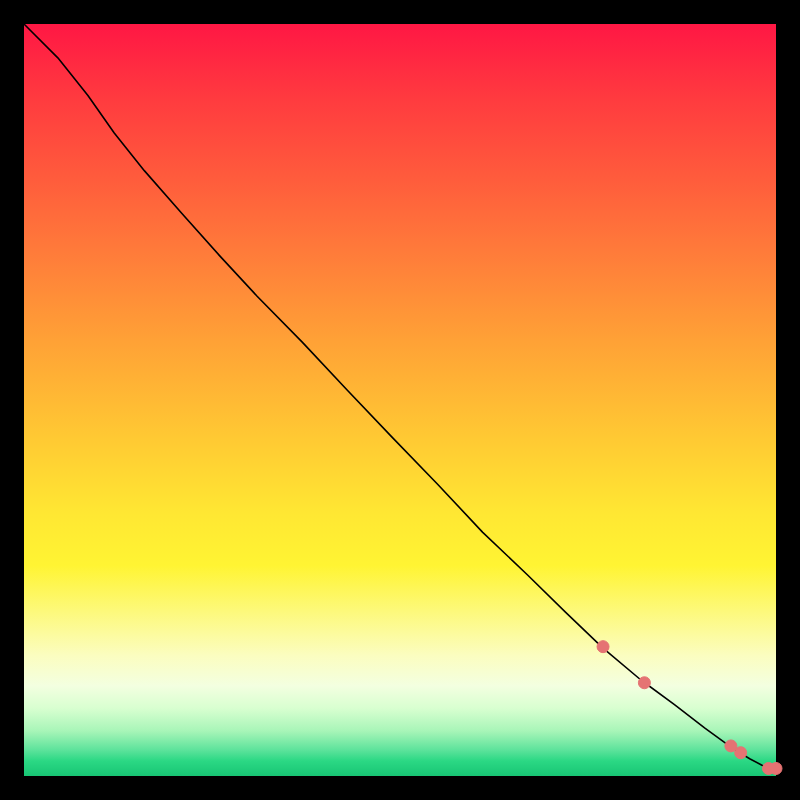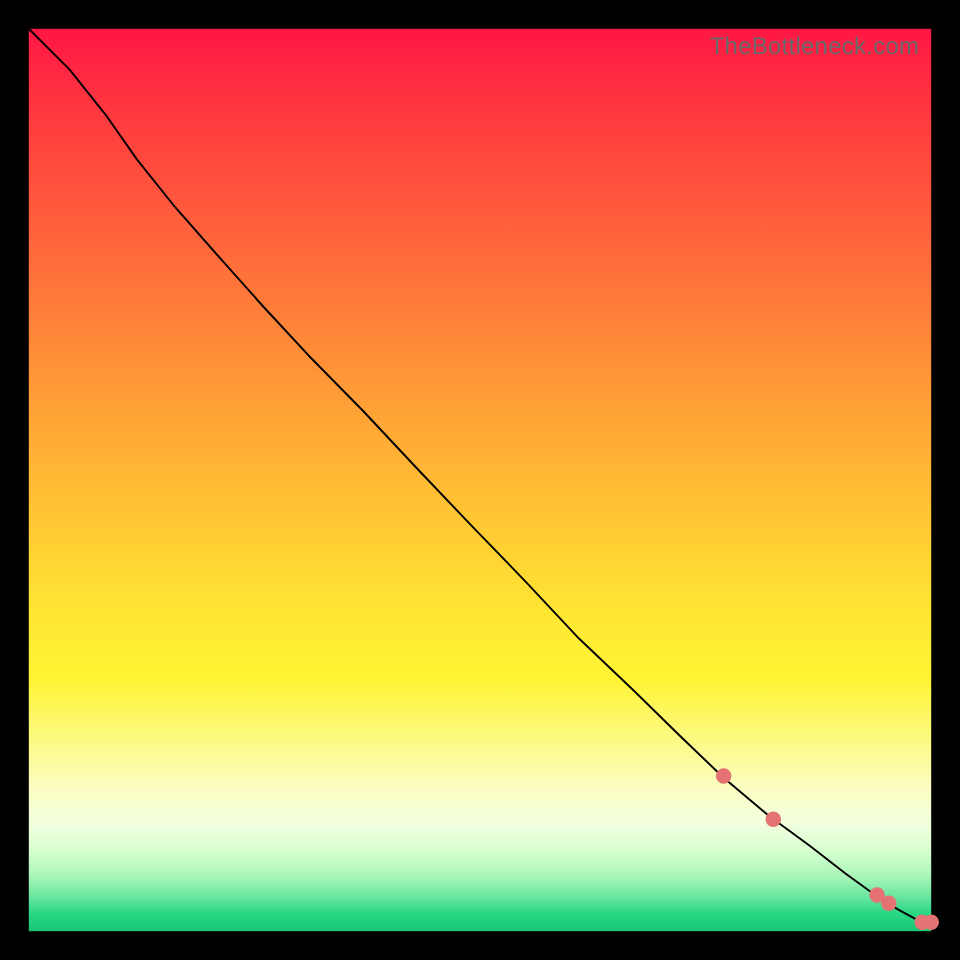--- a/index.html
+++ b/index.html
@@ -81,21 +81,20 @@
     stroke-width: 0;
   }
 </style>
 </head>
 <body>
 
 <div class="stage">
   <div class="plot-area">
     <div class="gradient-bg"></div>
 
-    <div class="watermark">TheBottleneck.com</div>
 
     <svg class="curve" viewBox="0 0 752 752" preserveAspectRatio="none">
       <path id="curve-path" class="line-path" d="M0.00 0.00 L33.84 33.84 L63.92 71.44 L90.24 109.04 L120.32 146.64 L157.92 189.50 L195.52 231.62 L233.12 272.22 L278.24 318.10 L323.36 366.22 L368.48 413.60 L413.60 460.22 L458.72 508.35 L503.84 551.22 L541.44 588.06 L579.04 624.16 L616.64 655.74 L650.48 680.56 L680.56 703.87 L708.38 724.18 L725.68 734.70 L738.46 741.47 L748.24 744.48 L752.00 744.48"></path>
       <g id="markers-group">
           <line x1="417.36" y1="462.48" x2="462.48" y2="509.86" stroke="#e57373" stroke-width="11" stroke-linecap="round" class="marker-pill"></line>
           <line x1="466.24" y1="515.12" x2="530.16" y2="576.03" stroke="#e57373" stroke-width="11" stroke-linecap="round" class="marker-pill"></line>
           <line x1="537.68" y1="583.55" x2="571.52" y2="615.14" stroke="#e57373" stroke-width="11" stroke-linecap="round" class="marker-pill"></line>
           <circle cx="579.04" cy="622.66" r="6" class="marker"></circle>
           <line x1="586.56" y1="630.18" x2="612.88" y2="652.74" stroke="#e57373" stroke-width="11" stroke-linecap="round" class="marker-pill"></line>
           <circle cx="620.40" cy="658.75" r="6" class="marker"></circle>

